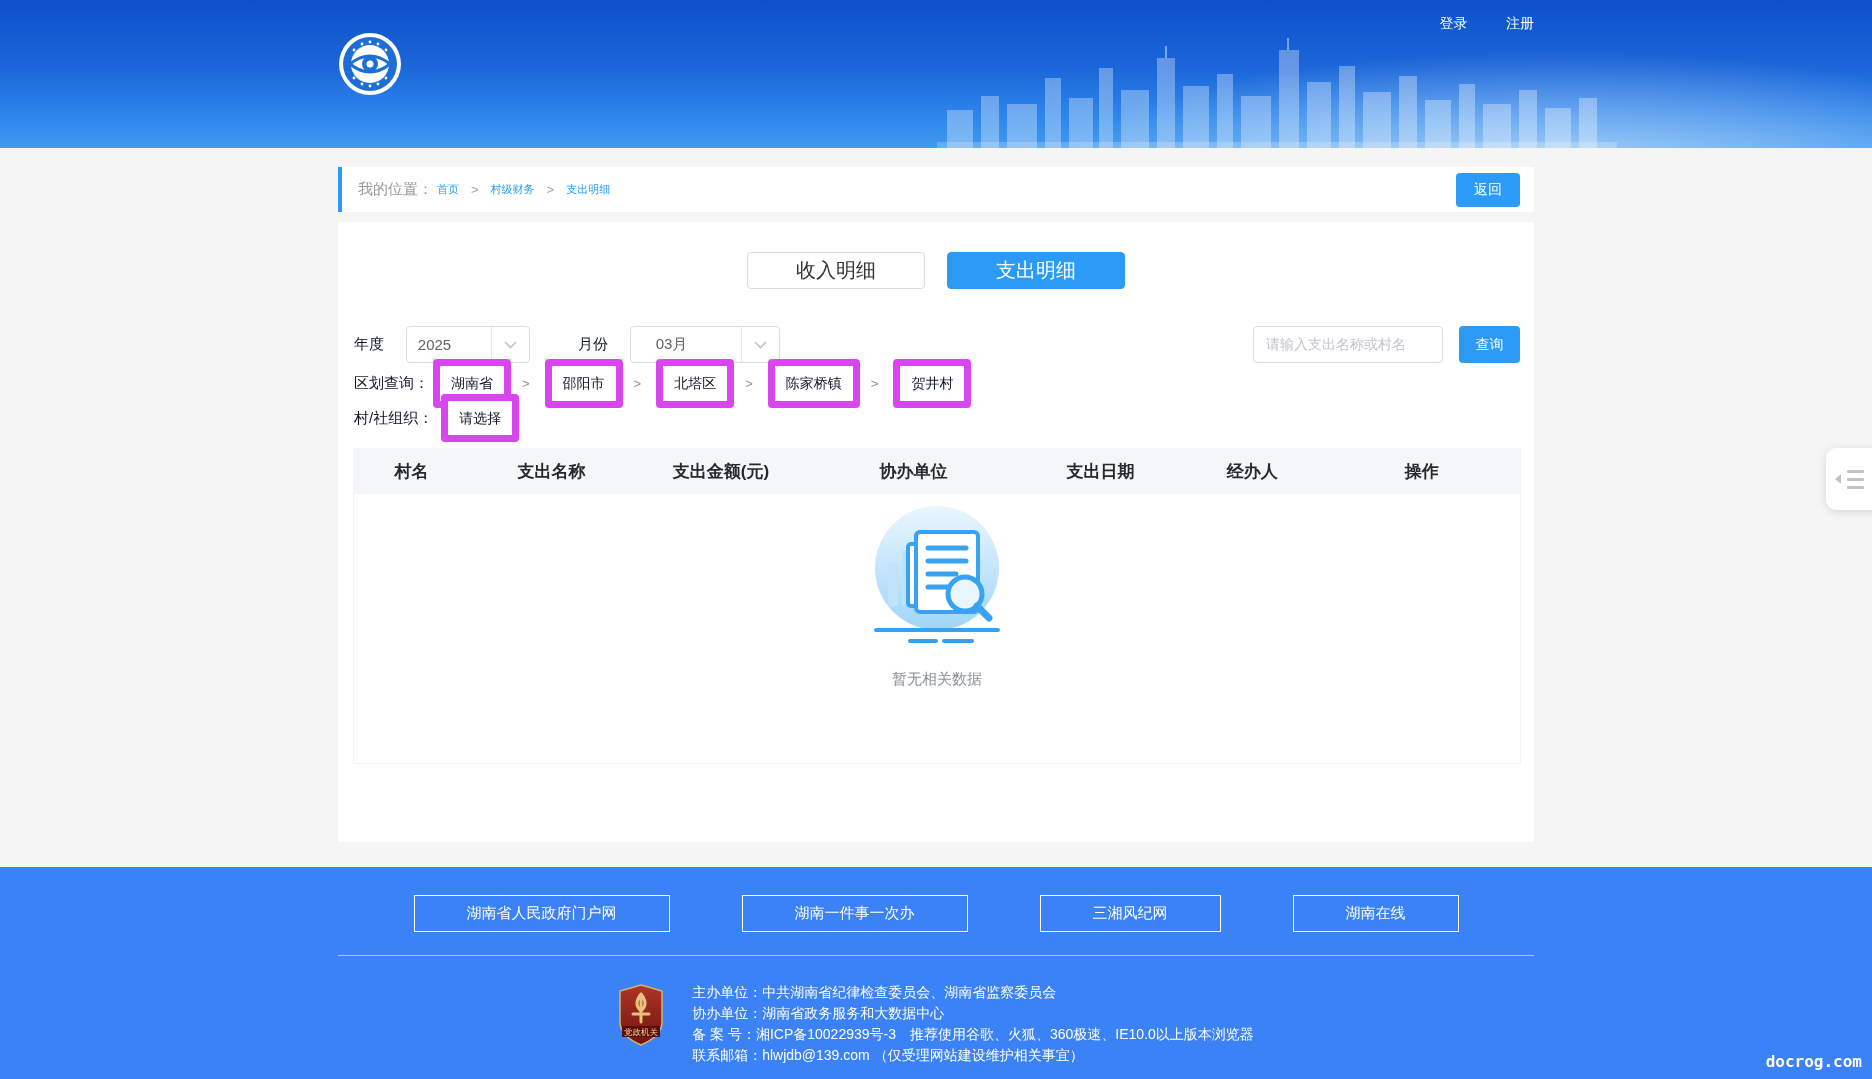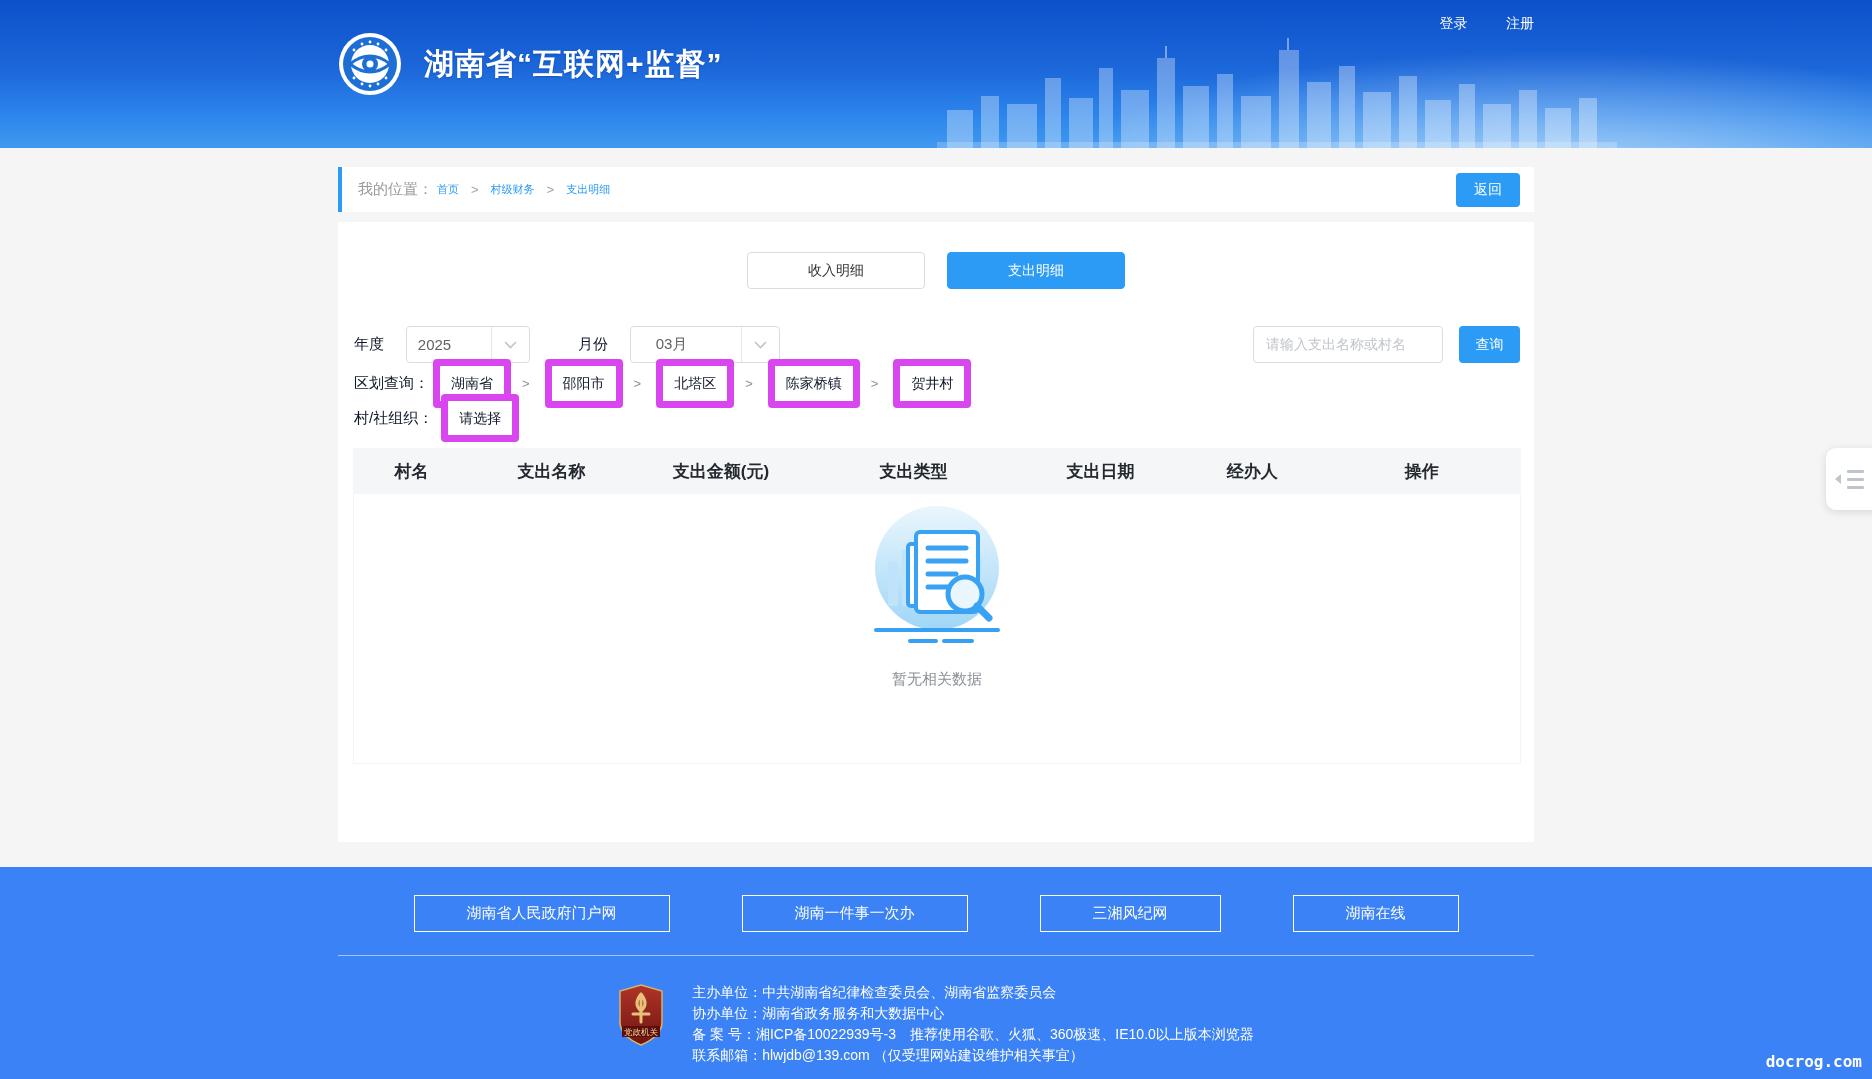--- a/index.html
+++ b/index.html
@@ -36,21 +36,21 @@
   .crumb-sep{ color:#9aa3ad; font-size:13px; margin:0 8px; }
   .btn-blue{
     background:#2b9bf5; color:#fff; border:none; border-radius:4px;
     font-size:14px; cursor:pointer; font-family:inherit;
   }
   .back-btn{ margin-left:auto; padding:8px 18px; }
   
   .card{ width:1196px; height:620px; margin:10px auto 0; background:#fff; position:relative; }
   .tabs{ display:flex; justify-content:center; gap:22px; padding-top:30px; }
   .tab{
-    width:178px; height:37px; font-size:14px; border-radius:4px; cursor:pointer;
+    width:178px; height:37px; font-size:20px; border-radius:4px; cursor:pointer;
     background:#fff; border:1px solid #d9dde3; color:#333; font-family:inherit;
   }
   .tab.active{ background:#2b9bf5; border-color:#2b9bf5; color:#fff; }
   .filter-row{ display:flex; align-items:center; margin-top:37px; padding:0 14px 0 16px; height:37px; }
   .f-label{ font-size:15px; color:#0f172a; }
   .select{
     display:flex; align-items:center; height:37px; border:1px solid #d9dde3; border-radius:4px;
     background:#fff; cursor:pointer; overflow:hidden;gap:29px;
   }
   .select .sel-val{ flex:1; text-align:center; font-size:15px; color:#606266; padding:0 10px; }
@@ -196,21 +196,20 @@
             <circle cx="32" cy="10" r="1.4"></circle>
           <circle cx="40" cy="12" r="1.4"></circle>
             <circle cx="48" cy="18" r="1.4"></circle>
           <circle cx="16" cy="46" r="1.4"></circle>
             <circle cx="24" cy="52" r="1.4"></circle>
             <circle cx="32" cy="54" r="1.4"></circle>
           <circle cx="40" cy="52" r="1.4"></circle>
             <circle cx="48" cy="46" r="1.4"></circle>
         </g>
       </svg>
-      <div class="site-title">湖南省“互联网+监督”</div>
     </div>
   </div>
 </div>
 
 <div class="crumb-bar">
   <span class="crumb-label">我的位置：</span>
   <a href="#">首页</a>
   <span class="crumb-sep">&gt;</span>
   <a href="#">村级财务</a>
   <span class="crumb-sep">&gt;</span>
@@ -266,21 +265,21 @@
   <div class="org-row">
     <span class="f-label">村/社组织：</span>
     <button class="pill">请选择</button>
   </div>
 
   <div class="table">
     <div class="thead">
       <div class="th">村名</div>
       <div class="th">支出名称</div>
       <div class="th">支出金额(元)</div>
-      <div class="th">支出类型</div>
+      <div class="th">协办单位</div>
       <div class="th">支出日期</div>
       <div class="th">经办人</div>
       <div class="th">操作</div>
     </div>
     <div class="tbody">
       <div class="empty-wrap">
         <svg width="170" height="148" viewBox="0 0 170 148">
           <defs>
             <linearGradient id="cg" x1="0" y1="0" x2="0" y2="1">
               <stop offset="0" stop-color="#eaf6fd"></stop>

